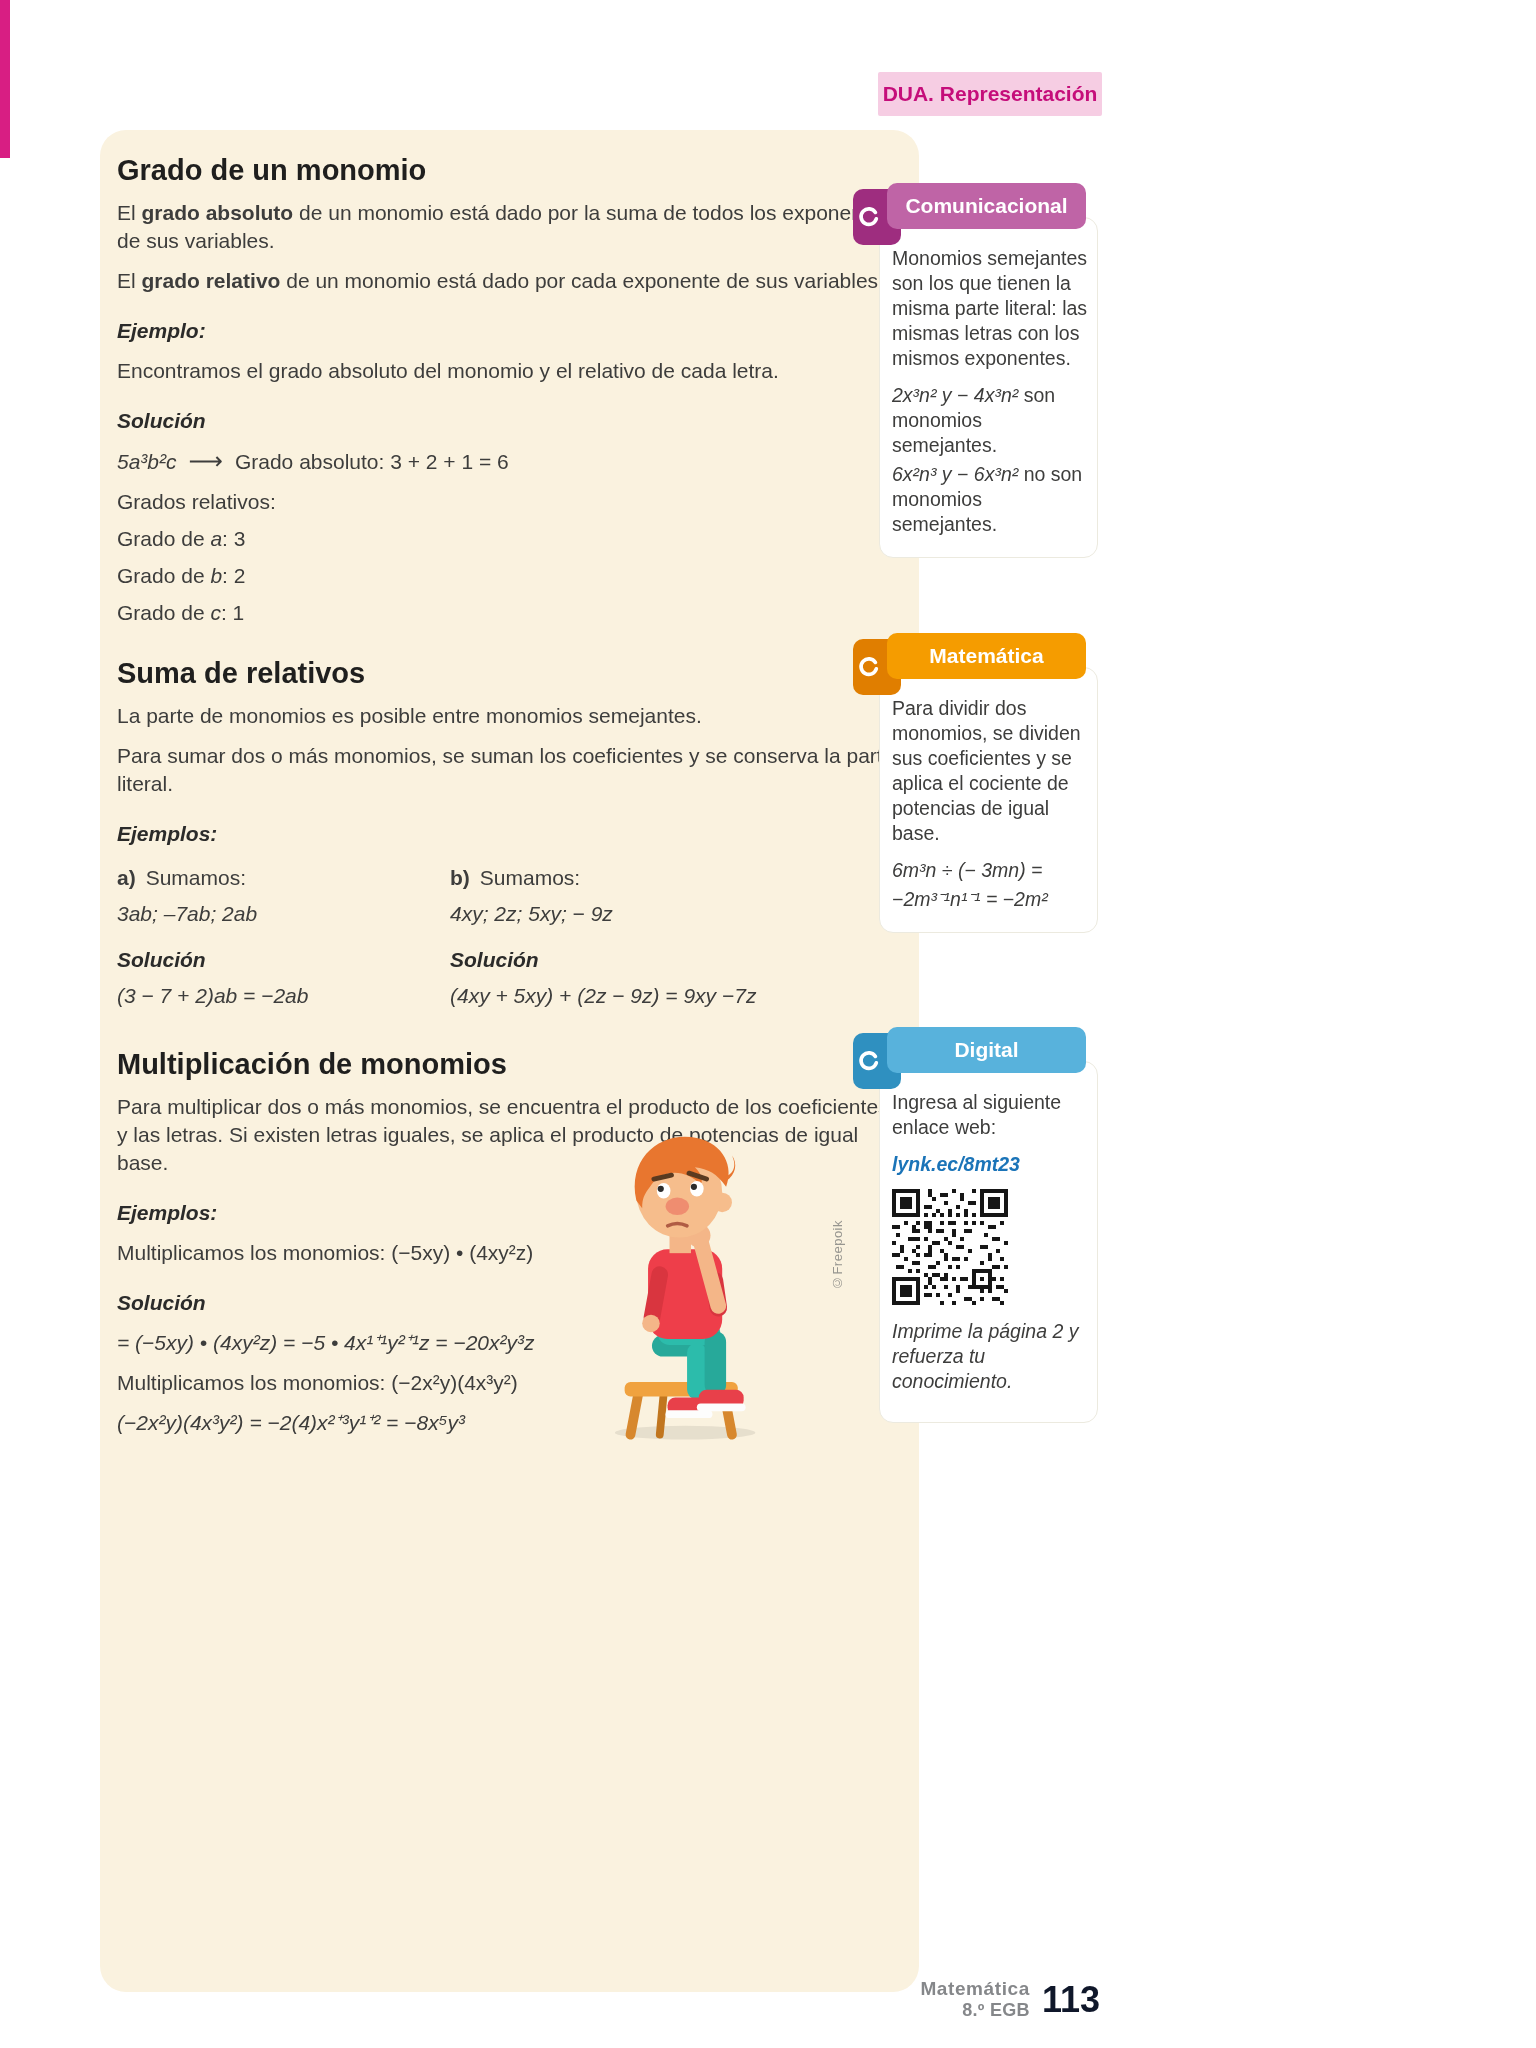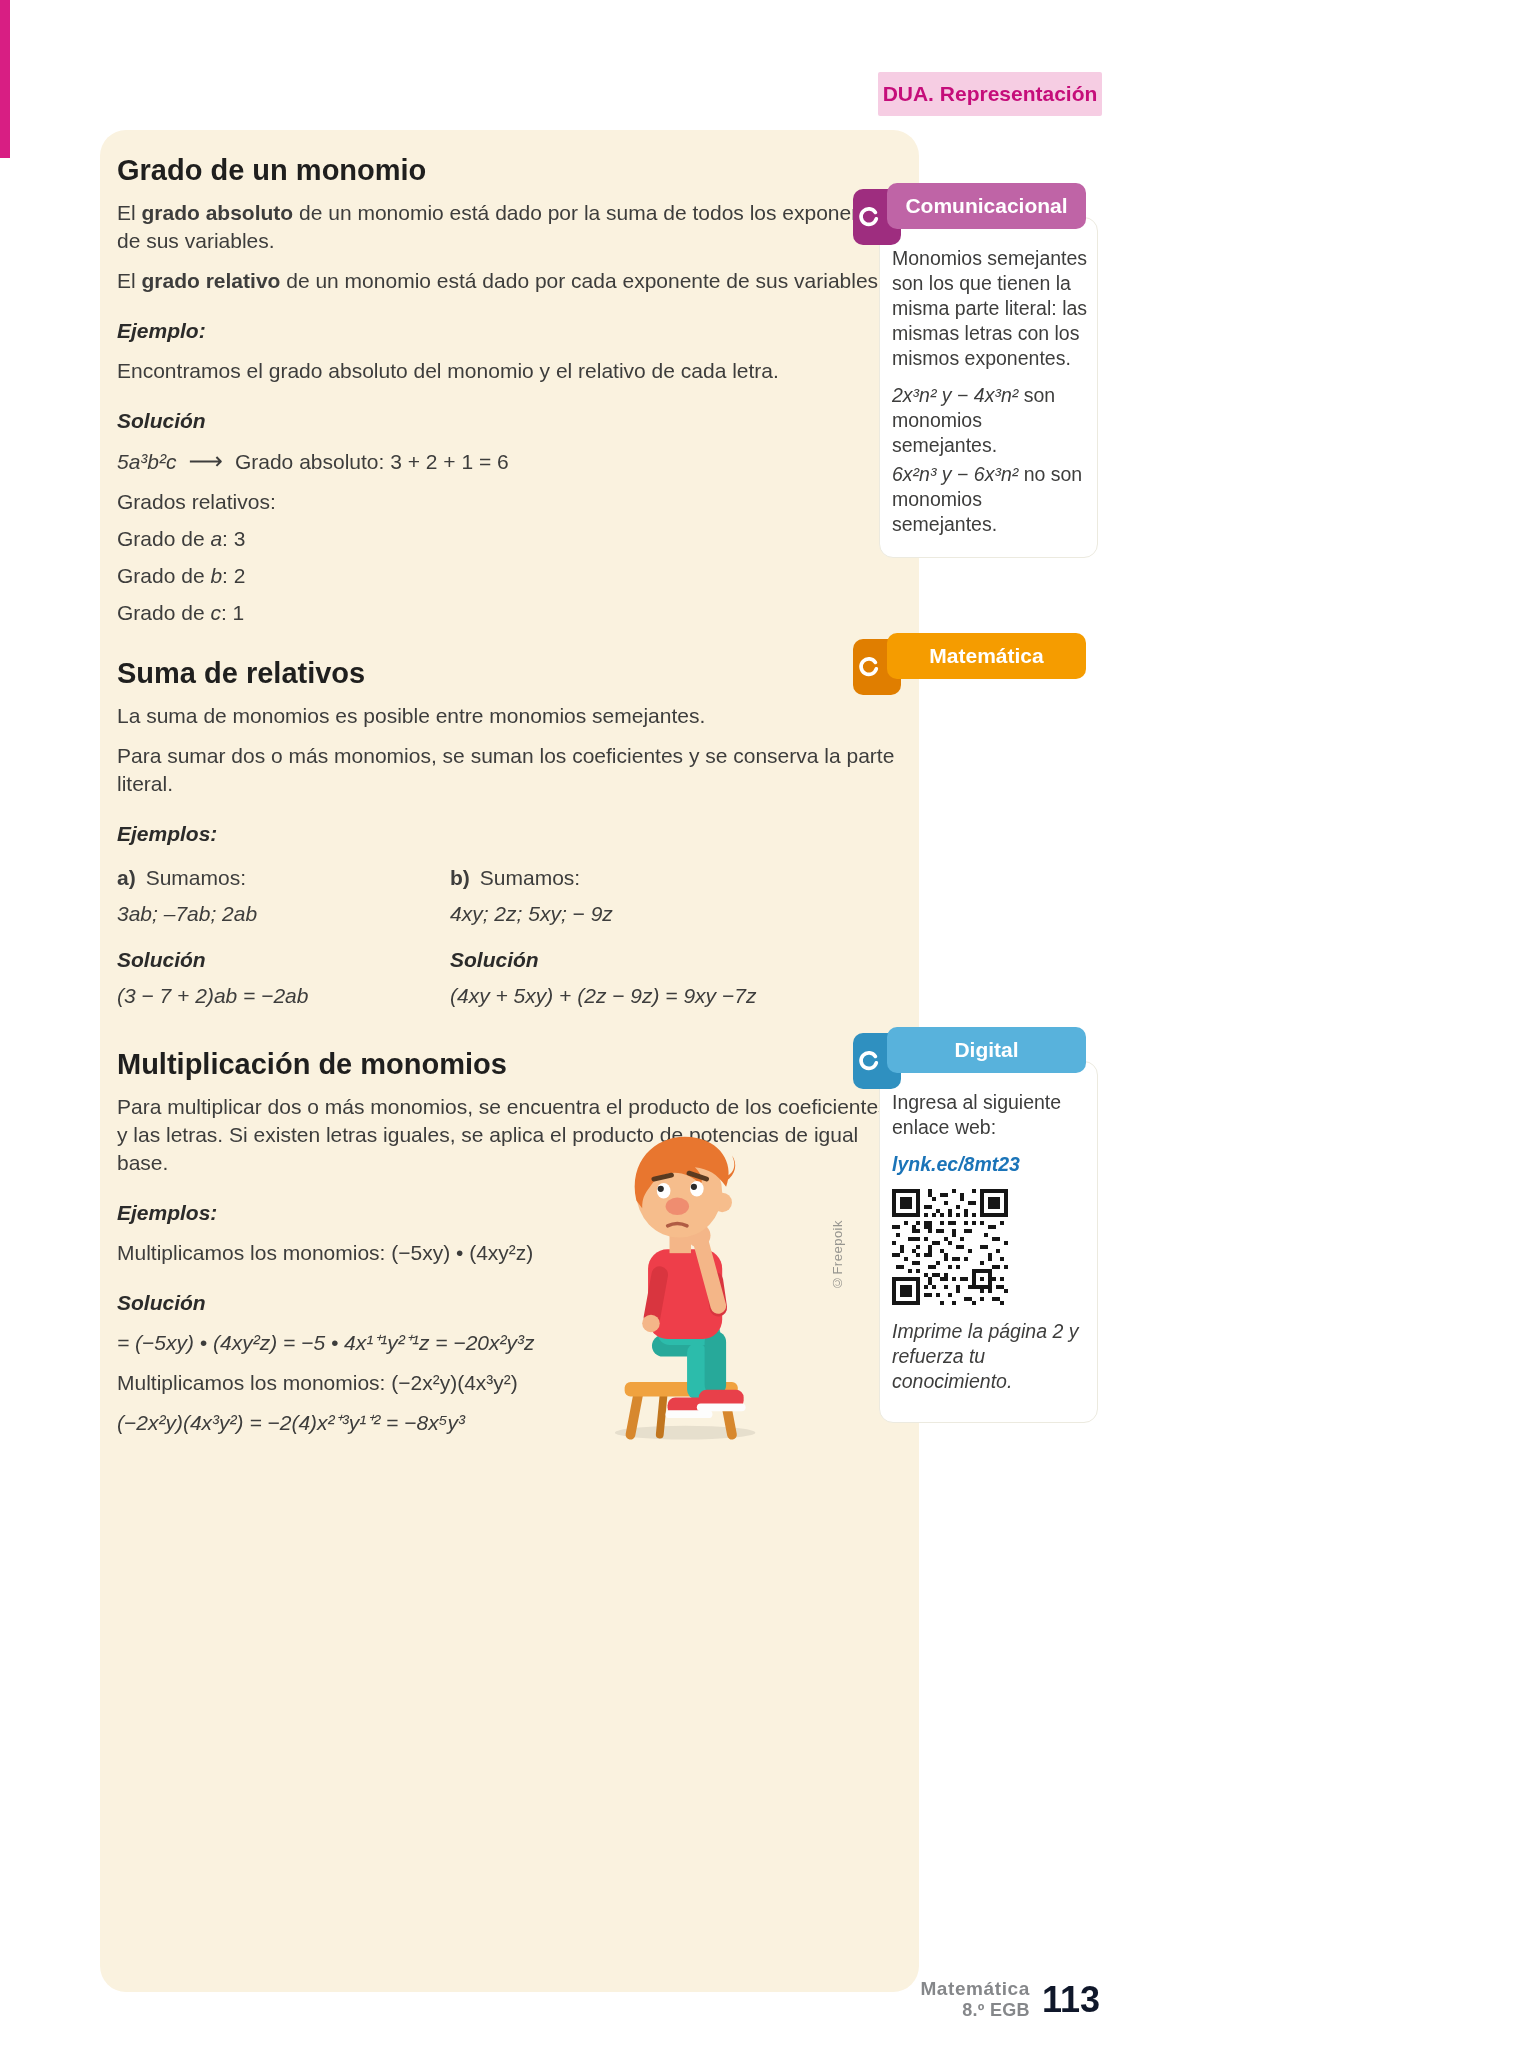--- a/index.html
+++ b/index.html
@@ -103,21 +103,21 @@
   <p>
     <span class="formula">5a³b²c</span><span class="arrow">⟶</span><span>Grado absoluto: 3 + 2 + 1 = 6</span>
   </p>
 
   <p class="tight">Grados relativos:</p>
   <p class="tight"><span>Grado de </span><span class="var">a</span><span>: 3</span></p>
   <p class="tight"><span>Grado de </span><span class="var">b</span><span>: 2</span></p>
   <p class="tight"><span>Grado de </span><span class="var">c</span><span>: 1</span></p>
 
   <h2 class="sect2">Suma de relativos</h2>
-  <p>La suma de monomios es posible entre monomios semejantes.</p>
+  <p>La parte de monomios es posible entre monomios semejantes.</p>
   <p>Para sumar dos o más monomios, se suman los coeficientes y se conserva la parte literal.</p>
   <p class="label">Ejemplos:</p>
 
   <div class="examples-grid">
     <div class="example-col">
       <p class="exhead"><b>a)</b><span>Sumamos:</span></p>
       <p class="formula">3ab; –7ab; 2ab</p>
       <p class="label">Solución</p>
       <p class="formula">(3 − 7 + 2)ab = −2ab</p>
     </div>
@@ -193,20 +193,25 @@
 </div>
 
 <div class="callout" id="callout-mat">
   <div class="callout-header">
     <div class="callout-tab">
       <svg viewBox="0 0 24 24" width="22" height="22">
           <path d="M19 7 A8.5 8.5 0 1 0 20 14" fill="none" stroke="#fff" stroke-width="4" stroke-linecap="round"></path>
         </svg>
     </div>
     <div class="callout-pill">Matemática</div>
+  </div>
+  <div class="callout-body">
+    <p>Para dividir dos monomios, se dividen sus coeficientes y se aplica el cociente de potencias de igual base.</p>
+    <p class="math formula">6m³n ÷ (− 3mn) =</p>
+    <p class="math formula">−2m³⁻¹n¹⁻¹ = −2m²</p>
   </div>
 </div>
 
 <div class="callout" id="callout-dig">
   <div class="callout-header">
     <div class="callout-tab">
       <svg viewBox="0 0 24 24" width="22" height="22">
           <path d="M19 7 A8.5 8.5 0 1 0 20 14" fill="none" stroke="#fff" stroke-width="4" stroke-linecap="round"></path>
         </svg>
     </div>

